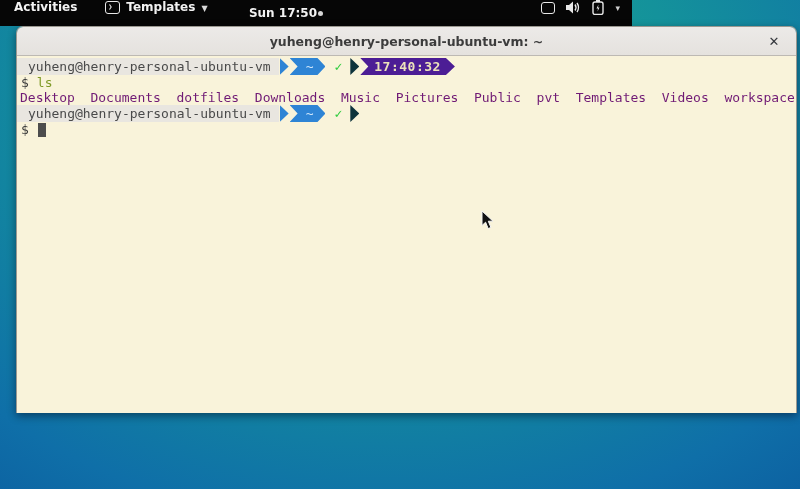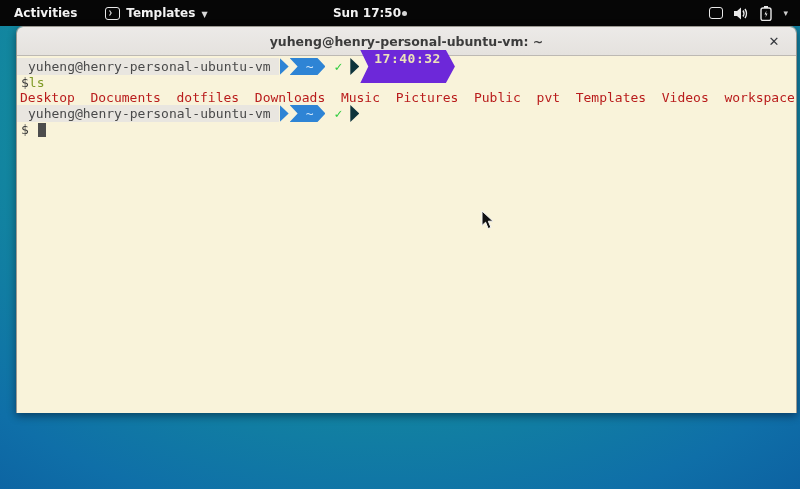--- a/index.html
+++ b/index.html
@@ -6,23 +6,23 @@
   html,body { width:800px; height:489px; overflow:hidden; }
   body { font-family:"DejaVu Sans","Liberation Sans",sans-serif; }
 
   .desktop {
     position:relative; width:800px; height:489px;
     background:radial-gradient(ellipse 95% 120% at 48% 18%, #1bab8b 0%, #14929b 38%, #0f6fa8 75%, #0a569c 100%);
   }
 
   
   .topbar {
-    position:absolute; left:0; top:0; width:800px; height:26px;
+    position:absolute; left:0; top:0; width:632px; height:26px;
     background:#060606; color:#f2f2f2;
-    display:flex; align-items:center; font-size:12px; font-weight:700;
+    display:flex; align-items:flex-start; font-size:12px; font-weight:700;
   }
   .tb-activities { margin-left:14px; cursor:pointer; }
   .tb-appmenu { margin-left:28px; display:flex; align-items:center; gap:6px; cursor:pointer; }
   .term-icon {
     width:15px; height:13px; border:1.5px solid #e8e8e8; border-radius:3px;
     display:inline-flex; align-items:center; justify-content:flex-start;
     font-size:7px; line-height:1; color:#e8e8e8; padding-left:2px; font-family:"DejaVu Sans Mono",monospace;
   }
   .caret-down { font-size:8px; color:#d8d8d8; transform:translateY(1px); }
   .tb-clock {
@@ -75,29 +75,29 @@
   }
   .tri-blue { background:#2e84d5; }
   .tri-dark { background:#0e343c; }
   .seg-path {
     display:inline-block; height:17px; line-height:17px; margin-left:1px;
     background:#2e84d5; color:#cfe6fa; padding:0 12px 0 16px;
     clip-path:polygon(0 0,calc(100% - 8px) 0,100% 50%,calc(100% - 8px) 100%,0 100%,8px 50%);
   }
   .check { color:#2ecc3d; font-weight:700; margin:0 7px 0 9px; }
   .seg-time {
-    display:inline-block; height:33px; line-height:17px; margin-left:1px;
-    background:#6d28d9; color:#ece2ba; font-weight:600; letter-spacing:.5px;
+    display:inline-block; height:17px; line-height:17px; margin-left:1px;
+    background:#4c1d95; color:#ece2ba; font-weight:600; letter-spacing:.5px;
     padding:0 14px 0 14px;
     clip-path:polygon(0 0,calc(100% - 9px) 0,100% 50%,calc(100% - 9px) 100%,0 100%,8px 50%);
   }
 
   .dollar { color:#3a3a3a; padding-left:4px; }
-  .cmd { color:#7f9a26; }
-  .dirs { color:#b91c1c; padding-left:3px; }
+  .cmd { color:#7f9a26; margin-left:8px; }
+  .dirs { color:#701a75; padding-left:3px; }
   .cursor-block {
     display:inline-block; width:8px; height:14px; background:#4d4d4d; margin-left:9px;
   }
 
   
   .mouse { position:absolute; left:481px; top:210px; width:13px; height:20px; }
 </style>
 </head>
 <body>
 

